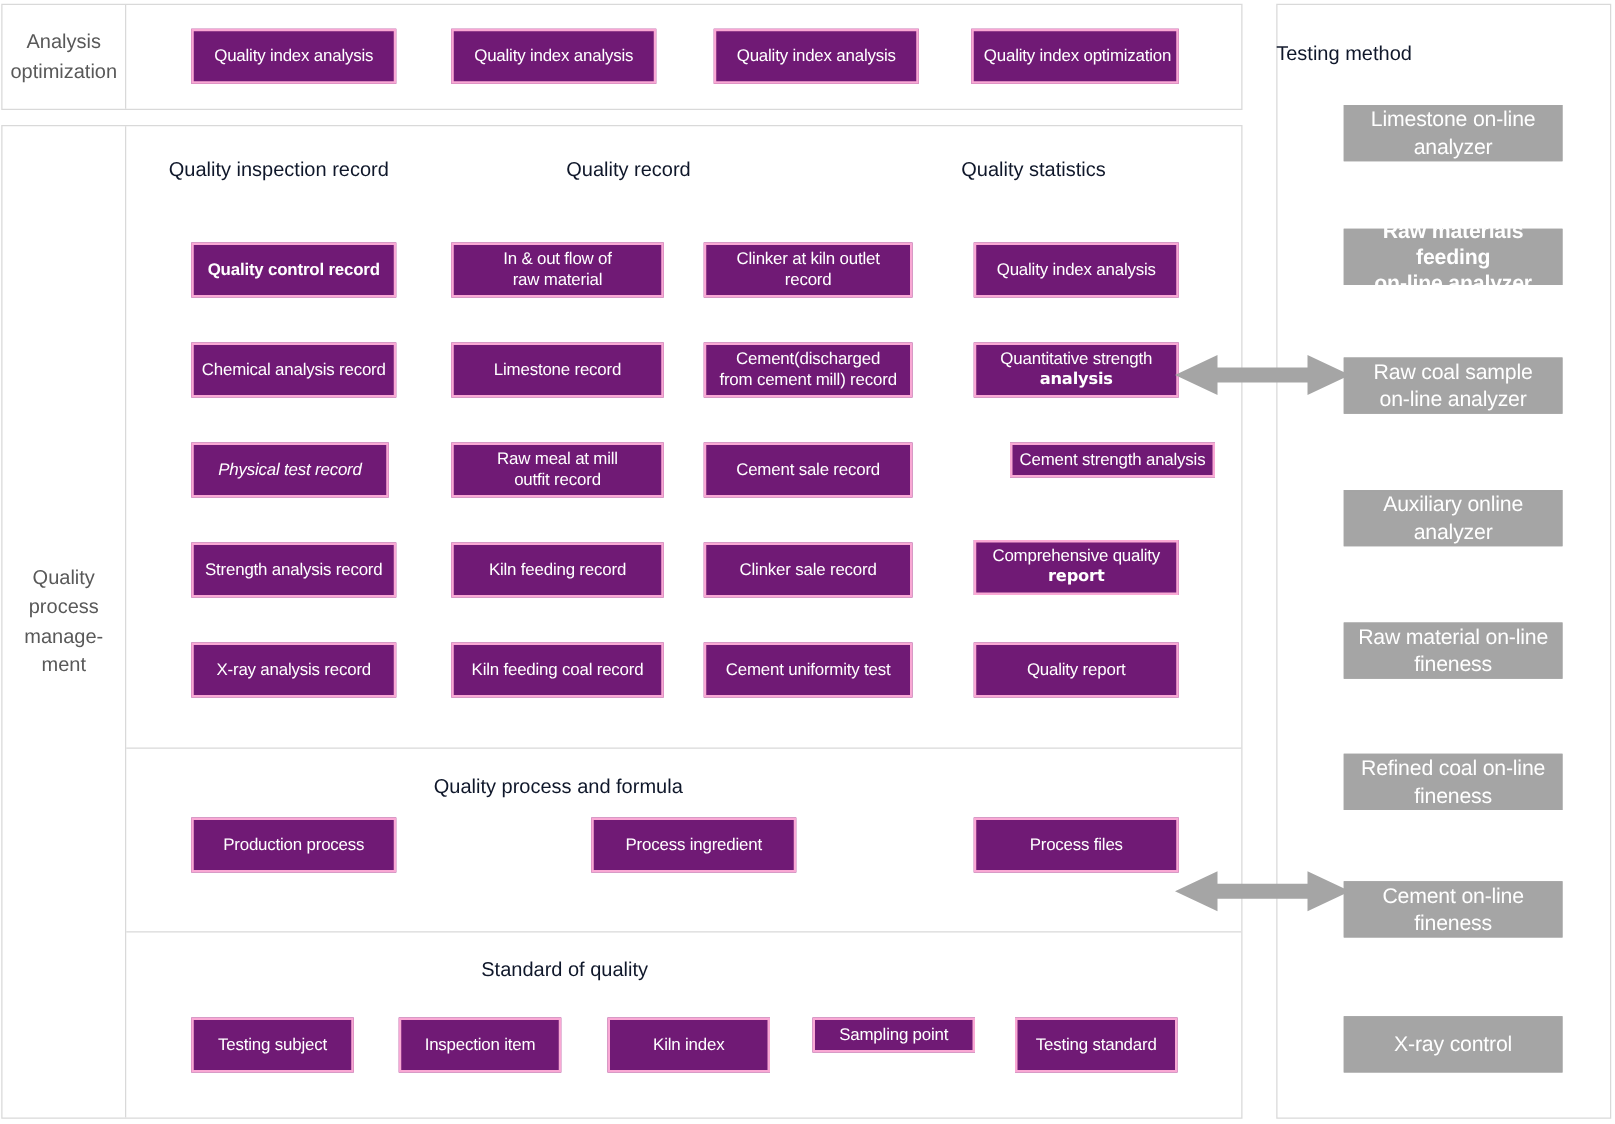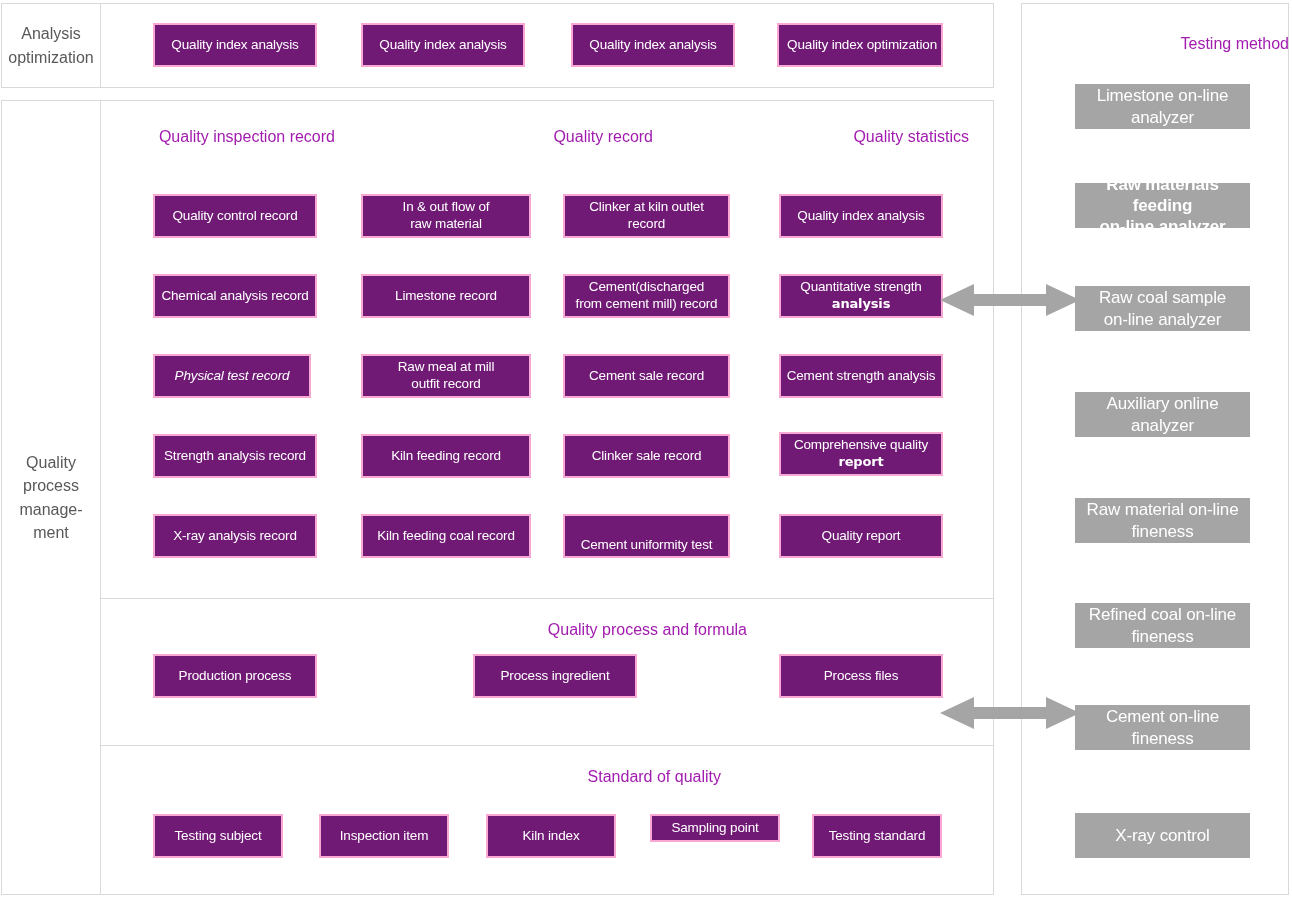--- a/index.html
+++ b/index.html
@@ -65,22 +65,22 @@
     line-height: 1.45;
   }
   #label-analysis { left: 2px; top: 4px;   width: 98px; height: 83px; }
   #label-process  { left: 2px; top: 101px; width: 98px; height: 793px; }
   #label-process .inner { width: 76px; }
 
   
   .section-title {
     position: absolute;
     font-size: 16px;
-    color: #a21caf;
-    text-align: right;
+    color: #0f172a;
+    text-align: left;
     white-space: nowrap;
   }
 
   
   .box {
     position: absolute;
     box-sizing: border-box;
     display: flex;
     align-items: center;
     justify-content: center;
@@ -152,21 +152,21 @@
     <span class="b-text">Quality index analysis</span>
   </div>
   <div class="box orange" style="left:777px; top:23px; width:166px; height:44px;justify-content:flex-end;">
     <span class="b-text">Quality index optimization</span>
   </div>
 
   <div class="section-title" style="left:135px; top:128px; width:200px;">Quality inspection record</div>
   <div class="section-title" style="left:453px; top:128px; width:200px;">Quality record</div>
   <div class="section-title" style="left:769px; top:128px; width:200px;">Quality statistics</div>
 
-  <div class="box orange" style="left:153px; top:194px; width:164px; height:44px;">
+  <div class="box orange" style="left:153px; top:194px; width:164px; height:44px;font-weight:bold;">
     <span class="b-text">Quality control record</span>
   </div>
   <div class="box orange" style="left:153px; top:274px; width:164px; height:44px;">
     <span class="b-text">Chemical analysis record</span>
   </div>
   <div class="box orange" style="left:153px; top:354px; width:158px; height:44px;font-style:italic;">
     <span class="b-text">Physical test record</span>
   </div>
   <div class="box orange" style="left:153px; top:434px; width:164px; height:44px;">
     <span class="b-text">Strength analysis record</span>
@@ -208,34 +208,34 @@
       <span class="b-text">Cement(discharged</span>
       <span class="b-text">from cement mill) record</span>
     </span>
   </div>
   <div class="box orange" style="left:563px; top:354px; width:167px; height:44px;">
     <span class="b-text">Cement sale record</span>
   </div>
   <div class="box orange" style="left:563px; top:434px; width:167px; height:44px;">
     <span class="b-text">Clinker sale record</span>
   </div>
-  <div class="box orange" style="left:563px; top:514px; width:167px; height:44px;align-items:flex-end;">
+  <div class="box orange" style="left:563px; top:514px; width:167px; height:44px;">
     <span class="b-text">Cement uniformity test</span>
   </div>
 
   <div class="box orange" style="left:779px; top:194px; width:164px; height:44px;">
     <span class="b-text">Quality index analysis</span>
   </div>
   <div class="box orange special" style="left:779px; top:274px; width:164px; height:44px;">
     <span>
       <span class="b-text">Quantitative strength</span>
       <span class="b-text b-line2">analysis</span>
     </span>
   </div>
-  <div class="box orange" style="left:779px; top:354px; width:164px; height:44px;">
+  <div class="box orange" style="left:808px; top:354px; width:164px; height:28px;">
     <span class="b-text">Cement strength analysis</span>
   </div>
   <div class="box orange special" style="left:779px; top:432px; width:164px; height:44px;">
     <span>
       <span class="b-text">Comprehensive quality</span>
       <span class="b-text b-line2">report</span>
     </span>
   </div>
   <div class="box orange" style="left:779px; top:514px; width:164px; height:44px;">
     <span class="b-text">Quality report</span>

